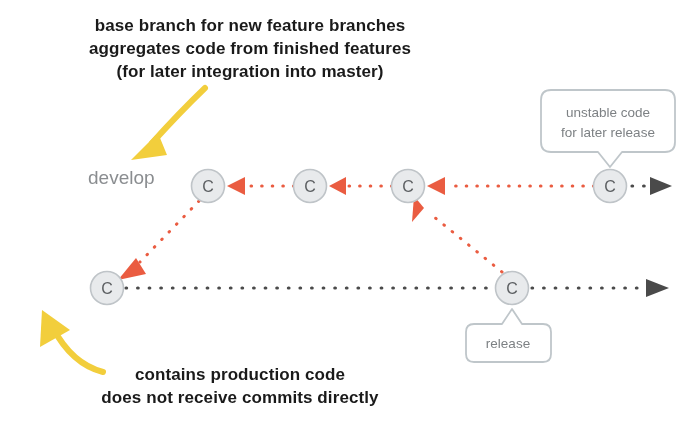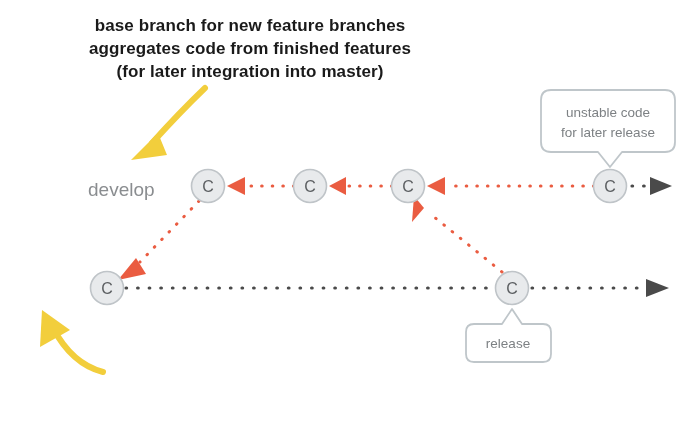--- a/index.html
+++ b/index.html
@@ -45,21 +45,21 @@
     width: 480px;
   }
   .branch-label {
     position: absolute;
     font-size: 19px;
     font-weight: 400;
     white-space: pre;
   }
   #branch-label-develop {
     left: 88px;
-    top: 179px;
+    top: 167px;
     color: #8a8d90;
   }
   #branch-label-master {
     left: 8px;
     top: 277px;
     color: #b9bcbe;
   }
   .commit-label {
     font-size: 16px;
     font-weight: 400;
@@ -75,20 +75,22 @@
 </style>
 </head>
 <body>
 
 <div id="canvas">
 
   <div class="anno-text" id="top-annotation">base branch for new feature branches
 aggregates code from finished features
 (for later integration into master)</div>
 
+  <div class="anno-text" id="bottom-annotation">contains production code
+does not receive commits directly</div>
 
   <div class="branch-label" id="branch-label-develop">develop</div>
 
 
   <svg id="diagram-svg" viewBox="0 0 685 425">
 
     <g>
       <line x1="126" y1="288" x2="492" y2="288" stroke="#4a4a4a" stroke-width="3.2" stroke-linecap="round" stroke-dasharray="0.6 11"></line>
       <line x1="532" y1="288" x2="644" y2="288" stroke="#4a4a4a" stroke-width="3.2" stroke-linecap="round" stroke-dasharray="0.6 11"></line>
       <path d="M 646 279 L 669 288 L 646 297 Z" fill="#4a4a4a"></path>

